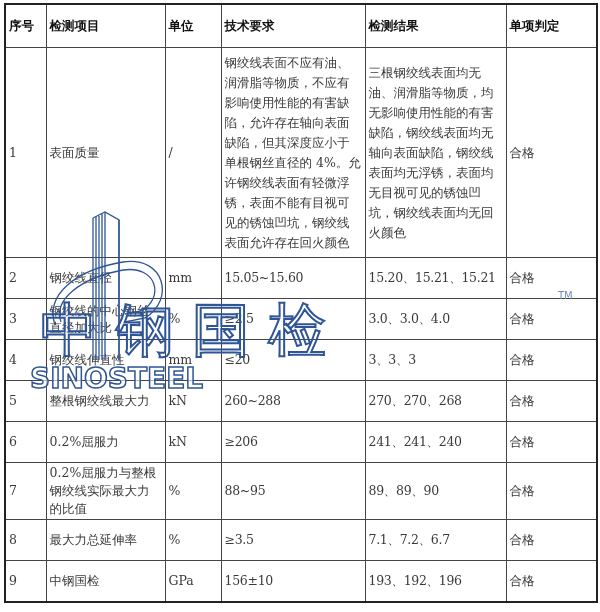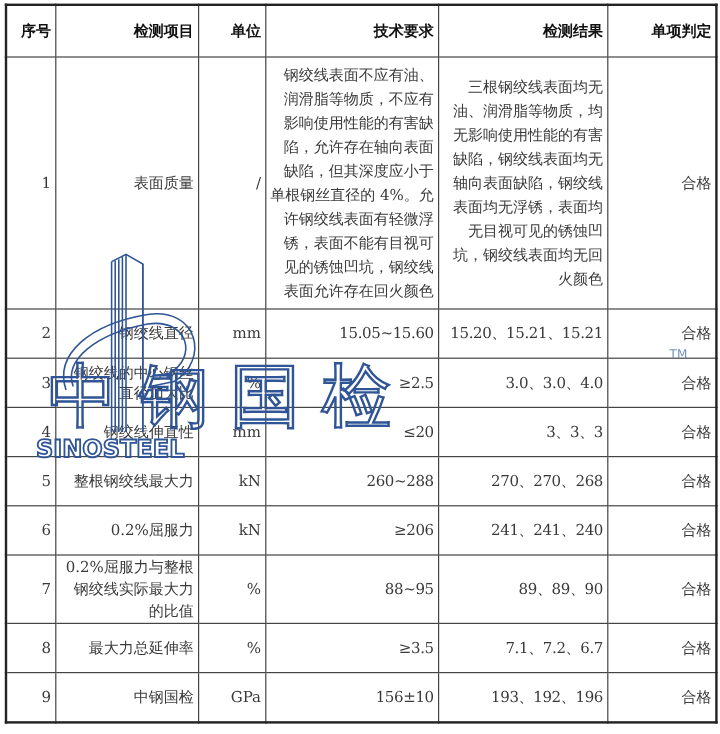--- a/index.html
+++ b/index.html
@@ -1,34 +1,34 @@
 <!DOCTYPE html>
 <html><head>
 <meta charset="utf-8">
 <style>
   html, body { margin:0; padding:0; background:#fff; }
   body { width:600px; height:612px; position:relative; overflow:hidden;
          font-family: "DejaVu Serif", "Liberation Serif", serif; color:#333; }
   table.spec { position:absolute; left:4px; top:3px; width:592px; border-collapse:collapse;
                table-layout:fixed; border:2px solid #222; }
-  table.spec th, table.spec td { border:1px solid #444; text-align:right; vertical-align:middle; padding:0 3px; }
+  table.spec th, table.spec td { border:1px solid #444; text-align:left; vertical-align:middle; padding:0 3px; }
   table.spec th { font-family:"DejaVu Sans", "Liberation Sans", sans-serif; font-weight:bold;
                   font-size:12.5px; height:42px; color:#111; }
   table.spec td { font-size:12.5px; line-height:20px; color:#3a3a3a; }
   td.num { font-size:12.5px; }
   td.faint { color:#8a8a8a; font-size:10px; letter-spacing:-0.3px; }
   td.desc { text-align:center; line-height:19.5px; padding:0 4px; }
   tr.r1 td { height:209px; }
   tr.rs td { height:40px; }
   tr.r7 td { height:56px;margin-top:30px; }
   .wm { position:absolute; pointer-events:none; }
   .wm-text { left:40px; top:292px; font-family:"DejaVu Serif", serif; font-size:58px; font-weight:normal;
              color:transparent; -webkit-text-stroke:2px #2f5597; letter-spacing:18px; white-space:nowrap; }
   .wm-tm { left:558px; top:290px; font-family:"DejaVu Sans", sans-serif; font-size:10px; color:#6f8fbf; }
-  .wm-brand { left:30px; top:362px; font-family:"DejaVu Sans", sans-serif; font-size:20px; font-weight:bold;
+  .wm-brand { left:30px; top:362px; font-family:"DejaVu Sans", sans-serif; font-size:28px; font-weight:bold;
               color:rgba(255,255,255,0.6); -webkit-text-stroke:1.5px #2f5597; letter-spacing:0px; white-space:nowrap; }
   .wm-logo { left:35px; top:210px; }
 </style>
 </head>
 <body>
 
 <table class="spec">
   <colgroup>
     <col style="width:41px">
       <col style="width:119px">

